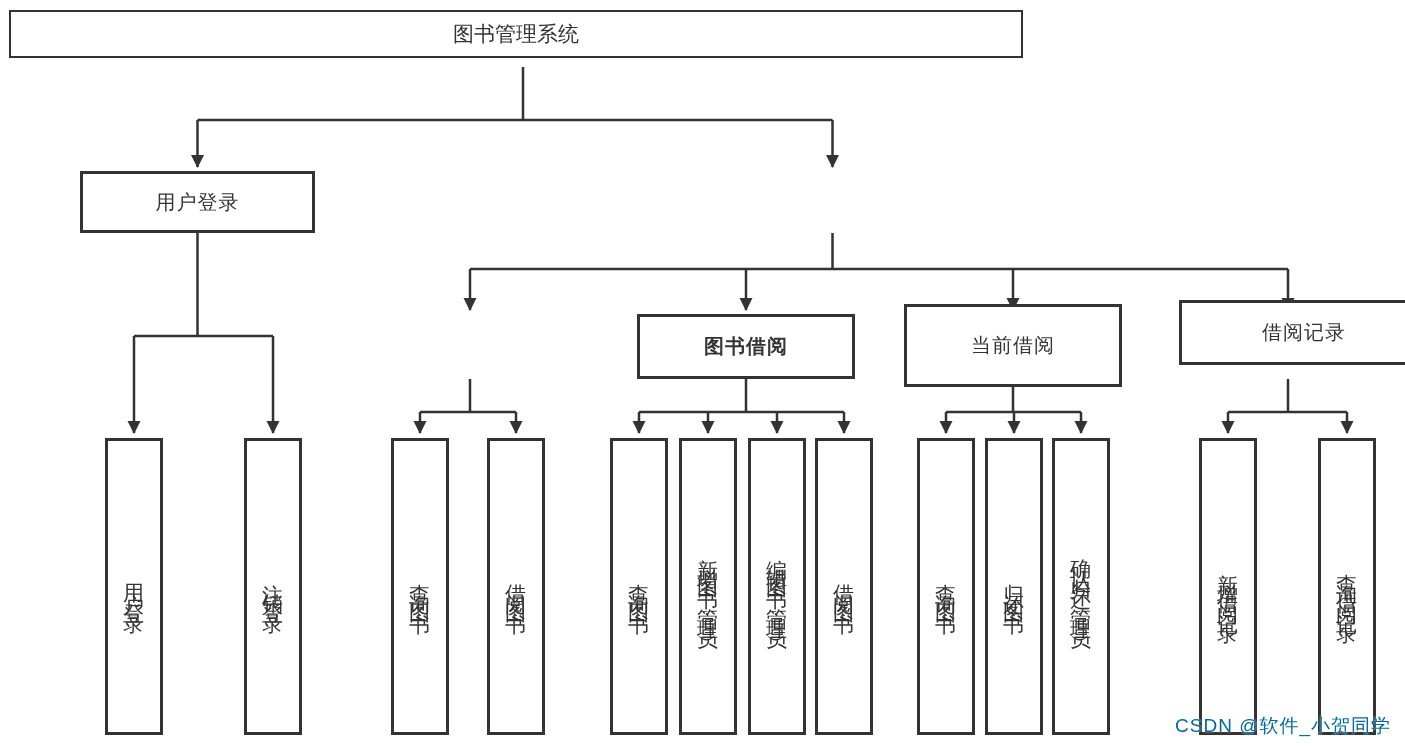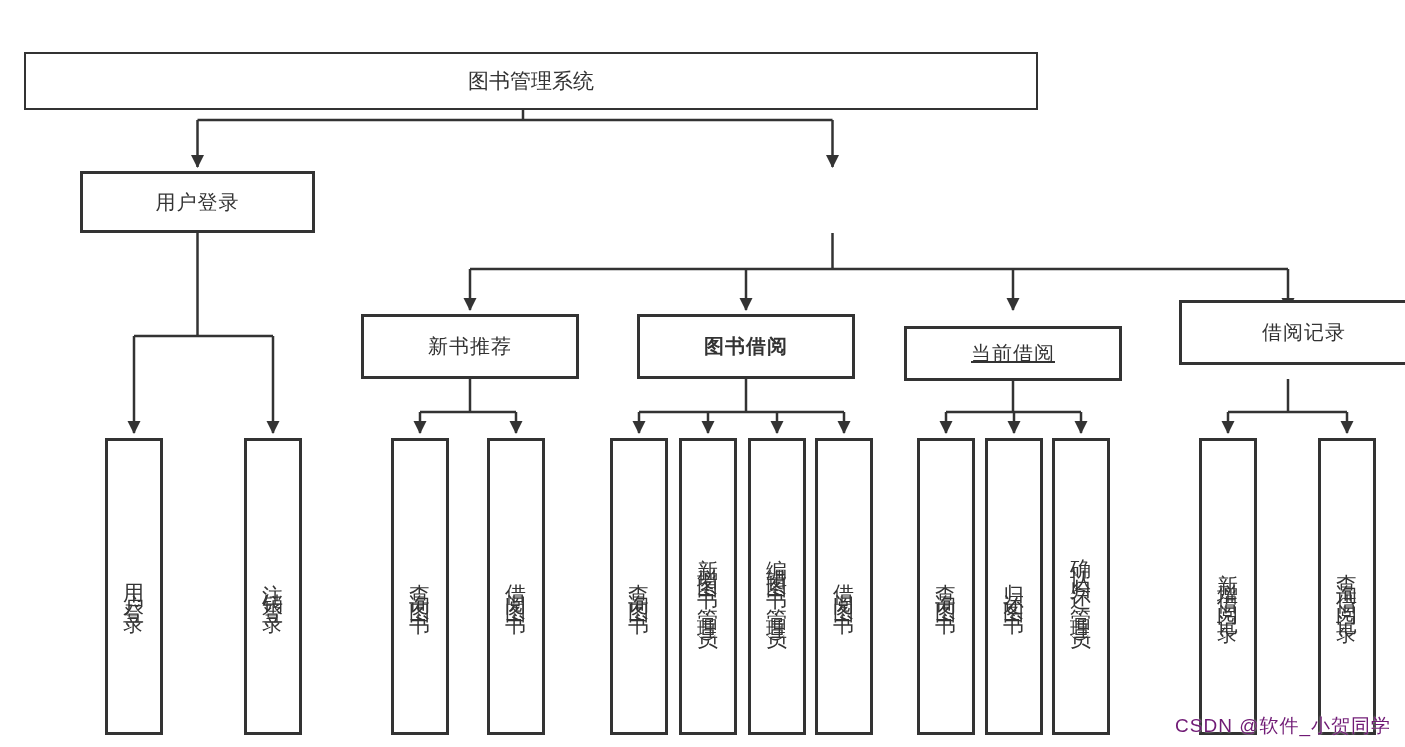--- a/index.html
+++ b/index.html
@@ -36,21 +36,21 @@
     font-size: 21px;
     letter-spacing: 10px;
     line-height: 1;
     white-space: nowrap;
   }
   #watermark {
     position: absolute;
     right: 14px;
     bottom: 8px;
     font-size: 19px;
-    color: #701a75;
+    color: #0369a1;
     letter-spacing: 1px;
     text-shadow: 0 0 2px rgba(255,255,255,0.9);
     z-index: 10;
   }
 </style>
 </head>
 <body>
 
 <div id="canvas">
 
@@ -97,27 +97,26 @@
       <line x1="1014" y1="412" x2="1014" y2="433" marker-end="url(#arw)"></line>
       <line x1="1081" y1="412" x2="1081" y2="433" marker-end="url(#arw)"></line>
 
       <path d="M1288 379 V 412"></path>
       <path d="M1228 412 H 1347"></path>
       <line x1="1228" y1="412" x2="1228" y2="433" marker-end="url(#arw)"></line>
       <line x1="1347" y1="412" x2="1347" y2="433" marker-end="url(#arw)"></line>
     </g>
   </svg>
 
-  <div class="node root-box" style="left:24px; top:10px; width:1014px; height:58px;margin-top:42px;">图书管理系统</div>
+  <div class="node root-box" style="left:9px; top:10px; width:1014px; height:48px;">图书管理系统</div>
 
   <div class="node h-box" style="left:80px; top:171px; width:235px; height:62px;">用户登录</div>
 
-  <div class="node h-box" style="left:361px; top:314px; width:218px; height:65px;">新书推荐</div>
   <div class="node h-box" style="left:637px; top:314px; width:218px; height:65px;font-weight:bold;">图书借阅</div>
-  <div class="node h-box" style="left:904px; top:326px; width:218px; height:55px;text-decoration:underline;">当前借阅</div>
+  <div class="node h-box" style="left:904px; top:304px; width:218px; height:83px;">当前借阅</div>
   <div class="node h-box" style="left:1179px; top:300px; width:250px; height:65px;">借阅记录</div>
 
   <div class="node leaf-box" style="left:105px; top:438px; width:58px; height:297px;">
     <span class="vtext">用户登录</span>
   </div>
   <div class="node leaf-box" style="left:244px; top:438px; width:58px; height:297px;">
     <span class="vtext">注销登录</span>
   </div>
 
   <div class="node leaf-box" style="left:391px; top:438px; width:58px; height:297px;">

